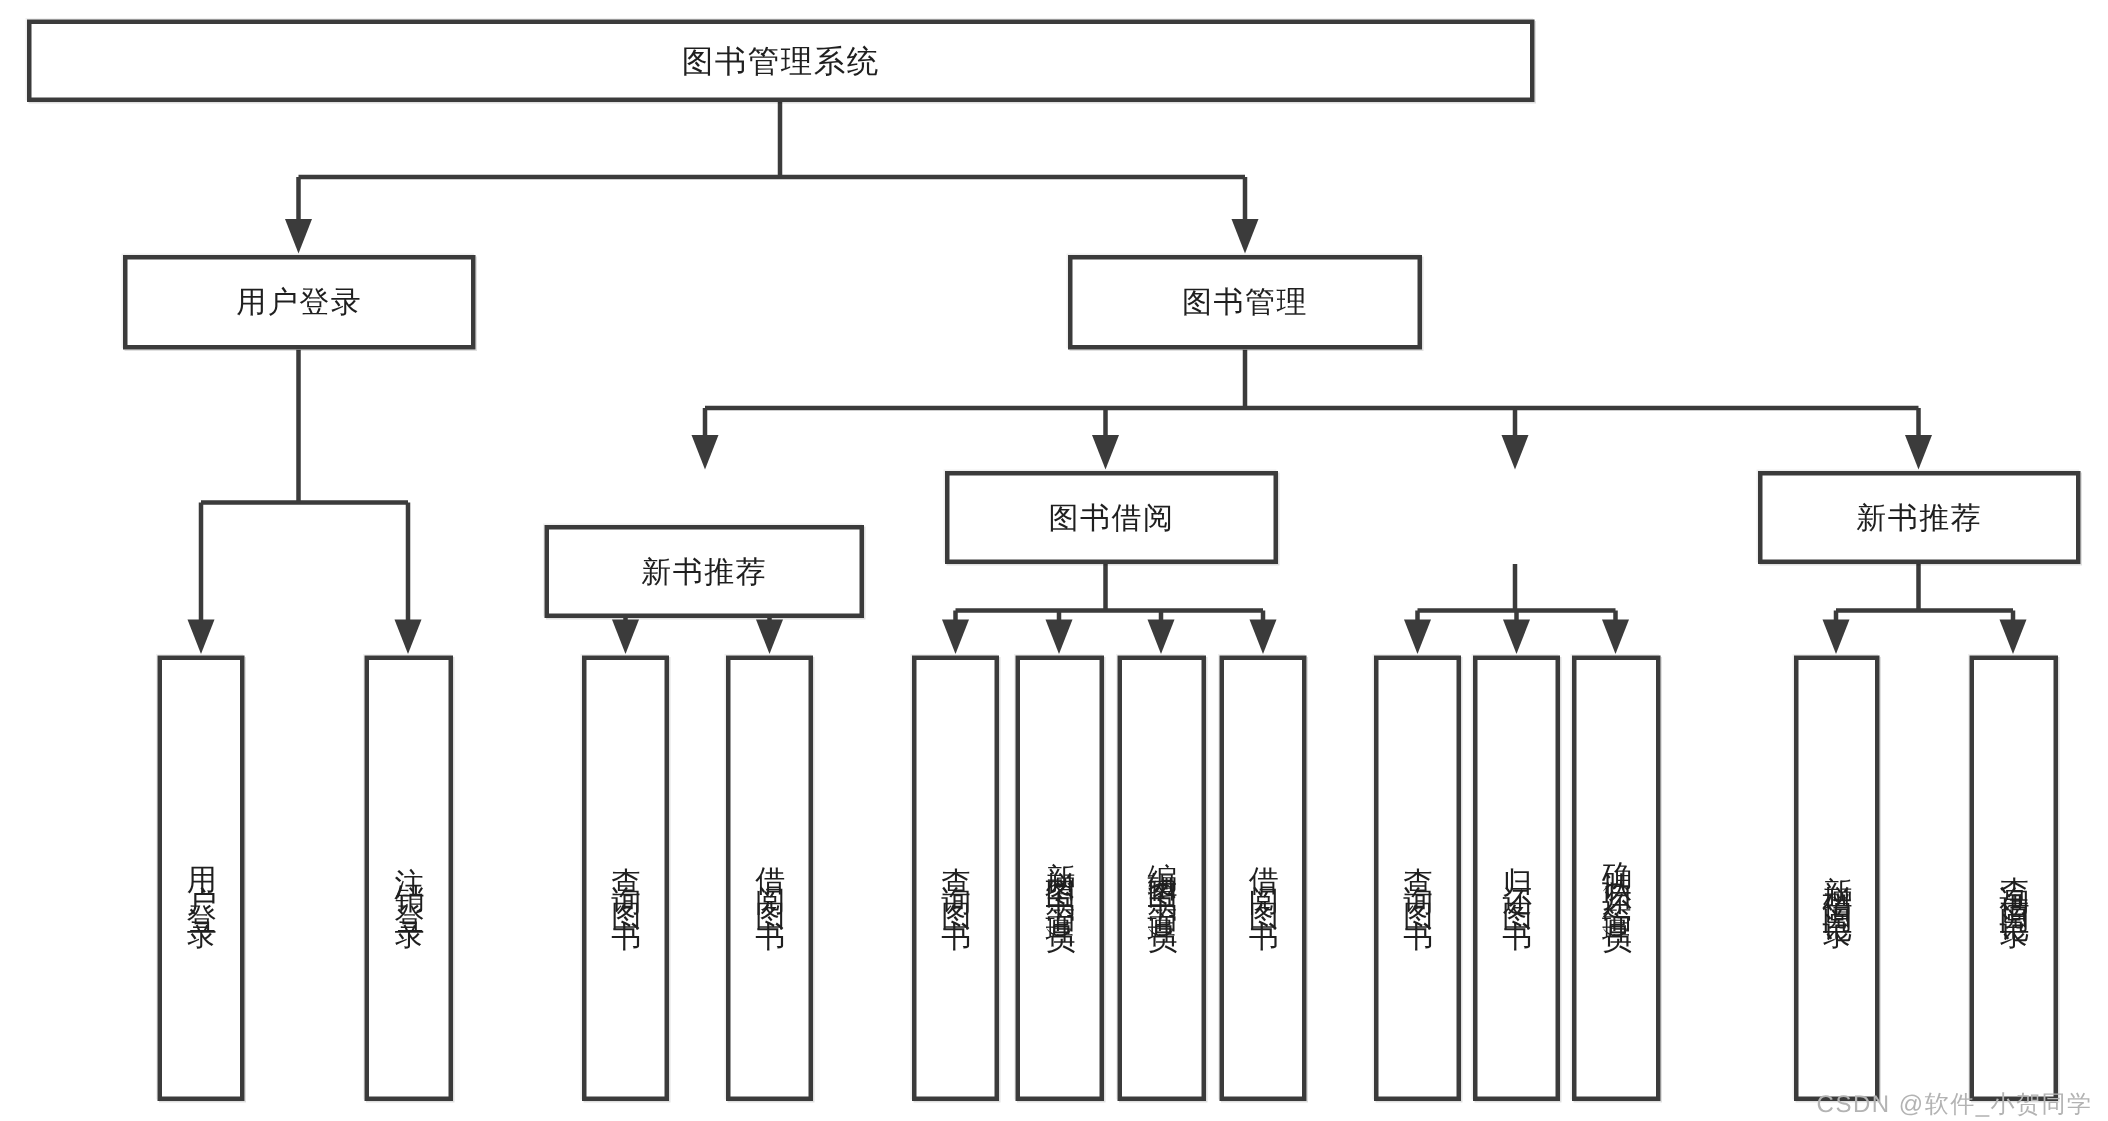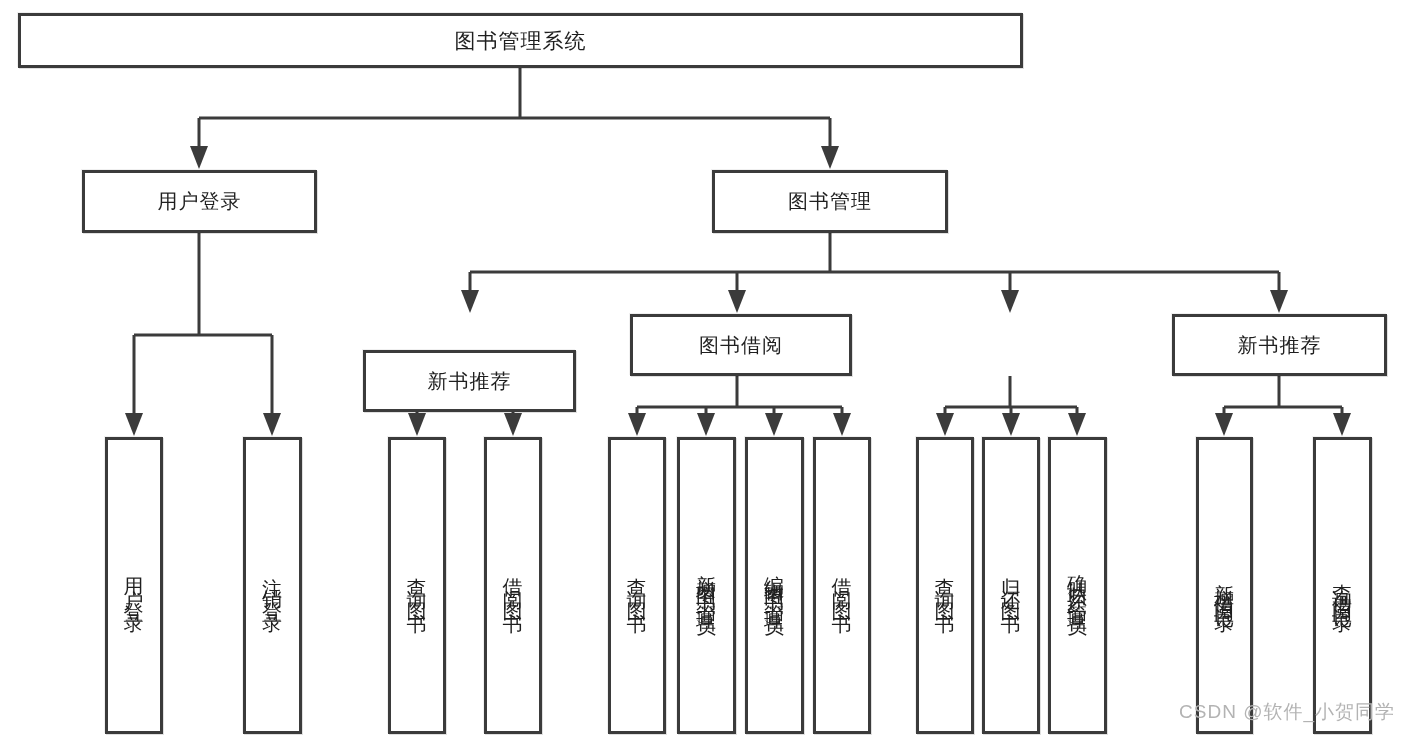--- a/index.html
+++ b/index.html
@@ -53,22 +53,22 @@
   }
   .vnode .vtext{
     writing-mode:vertical-rl;
     text-orientation:mixed;
     line-height:1;
   }
   .vnode.v-short .vtext{letter-spacing:12px;}
   .vnode.v-long  .vtext{letter-spacing:6px;}
   .watermark{
     position:absolute;
-    right:10px;bottom:22px;
-    font-size:19px;
+    right:10px;bottom:0;
+    font-size:16px;
     color:var(--watermark);
     z-index:2;
     letter-spacing:1px;
     white-space:nowrap;
   }
 </style>
 </head>
 <body>
 
 <div class="canvas">

